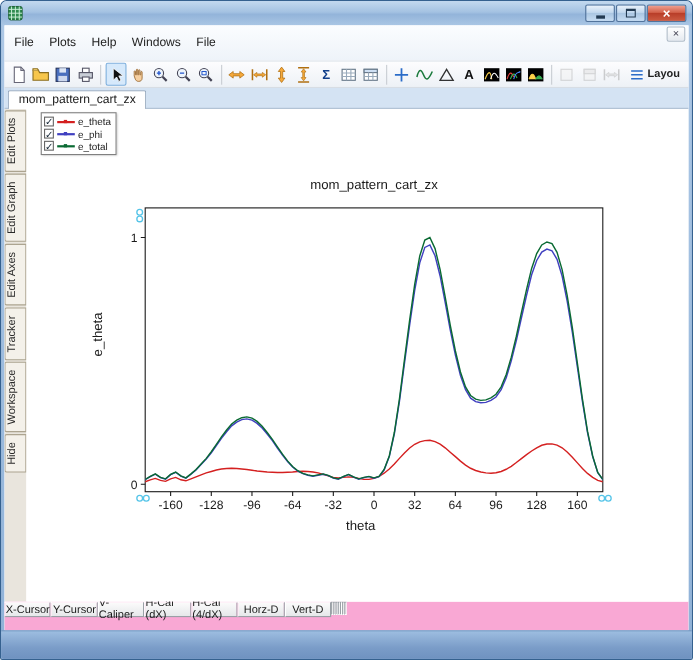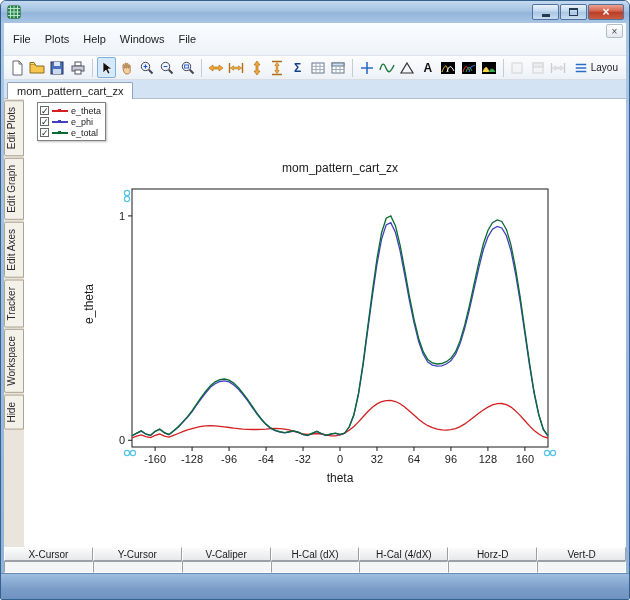--- a/index.html
+++ b/index.html
@@ -26,21 +26,21 @@
     background:linear-gradient(#fff,#e4e9ef); font-size:10px; color:#445; display:flex; align-items:center; justify-content:center; }
   
   .toolbar{ height:24px; display:flex; align-items:center; gap:1px; padding:1px 3px; background:linear-gradient(#fdfdfe,#edf1f6); border-bottom:1px solid #d7dde4; }
   .tbtn{ width:22px; height:21px; display:flex; align-items:center; justify-content:center; border:1px solid transparent; border-radius:2px; }
   .tbtn.sel{ background:#d6e9fb; border-color:#7fb0dd; }
   .tbtn.dis{ opacity:.45; }
   .tbtn svg{ width:16px; height:16px; }
   .tsep{ width:1px; height:18px; background:#c8ccd2; margin:0 3px; flex:0 0 auto; }
   .sigma-g{ font-size:12px; font-weight:bold; color:#13408a; }
   .texttool-g{ font-size:12px; font-weight:bold; color:#101010; }
-  .layout-btn{ display:flex; align-items:center; gap:3px; padding:0 4px; height:36px; border:1px solid transparent; border-radius:2px; margin-left:auto;}
+  .layout-btn{ display:flex; align-items:center; gap:3px; padding:0 4px; height:36px; border:1px solid transparent; border-radius:2px; margin-left:auto;font-weight:bold;}
   .layout-label{ font-size:10px; color:#222; white-space:nowrap; }
   
   .tabstrip{ height:19px; background:#d4e3f3; display:flex; align-items:flex-end; padding-left:3px; border-bottom:1px solid #aebfd2; }
   .doc-tab{ background:#fff; border:1px solid #93a5ba; border-bottom:none; border-radius:2px 2px 0 0; padding:2px 9px 2px 9px;
     font-size:11px; color:#1a1a1a; margin-bottom:-1px; position:relative; z-index:2;}
   
   .bodyrow{ flex:1; display:flex; overflow:hidden; }
   .sidebar{ width:20px; background:#e9e5dd; display:flex; flex-direction:column; align-items:stretch; padding-top:1px; gap:2px; }
   .side-tab{ writing-mode:vertical-rl; transform:rotate(180deg); font-size:10px; color:#2a2a2a; background:#f4f1ea;
     border:1px solid #aba globally; border:1px solid #aca490; border-radius:0 2px 2px 0; padding:6px 1px; text-align:center; cursor:default;}
@@ -48,25 +48,25 @@
   
   .legend{ position:absolute; left:13px; top:3px; z-index:5; background:#fff; border:1px solid #808080; box-shadow:1px 1px 2px rgba(0,0,0,.25); padding:2px 4px 2px 2px; }
   .legend-row{ display:flex; align-items:center; gap:3px; height:11px; }
   .legend-check{ width:9px; height:9px; border:1px solid #666; background:#fff; font-size:9px; line-height:8px; color:#123; text-align:center; }
   .legend-line{ width:16px; height:2px; position:relative; }
   .legend-line::after{ content:""; position:absolute; left:6px; top:-1px; width:3px; height:3px; background:inherit; }
   .legend-label{ font-size:9px; color:#222; }
   
   .chart-title{ position:absolute; left:108px; width:416px; top:62px; text-align:center; font-size:12px; color:#1a1a1a; }
   .ylabel{ position:absolute; left:58px; top:185px; writing-mode:vertical-rl; transform:rotate(180deg); font-size:12px; color:#1a1a1a; }
-  .xlabel{ position:absolute; left:108px; width:416px; top:372px; text-align:center; font-size:12px; color:#1a1a1a; }
+  .xlabel{ position:absolute; left:96px; width:416px; top:372px; text-align:center; font-size:12px; color:#1a1a1a; }
   .chart-svg{ position:absolute; left:0; top:0; }
   .chart-svg text{ font-family:"Liberation Sans", sans-serif; font-size:11px; fill:#1a1a1a; }
   
-  .statusbar{ height:26px; display:flex; flex-direction:column; background:#f9a8d4; }
+  .statusbar{ height:26px; display:flex; flex-direction:row; background:#f9a8d4; }
   .status-head{ display:flex; height:14px; }
   .status-cellh{ flex:1; background:linear-gradient(#fbfbfb,#e6e8ea); border:1px solid; border-color:#ffffff #9aa0a6 #9aa0a6 #ffffff;
     font-size:10px; color:#1a1a1a; display:flex; align-items:center; justify-content:center; }
   .status-vals{ display:flex; height:12px; }
   .status-cellv{ flex:1; background:#f4f5f6; border:1px solid; border-color:#9aa0a6 #ffffff #ffffff #9aa0a6; }
   
   .bottomframe{ height:26px; background:linear-gradient(#9dbde0,#7a9cc8 60%,#6f92c0); border-top:1px solid #678cb8; border-radius:0 0 2px 2px;}
 </style>
 </head>
 <body>

